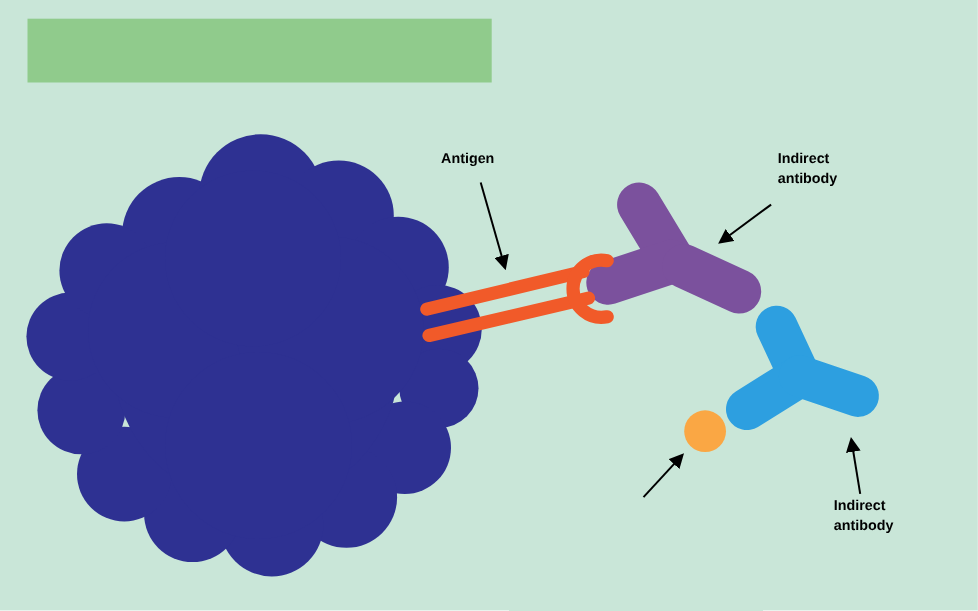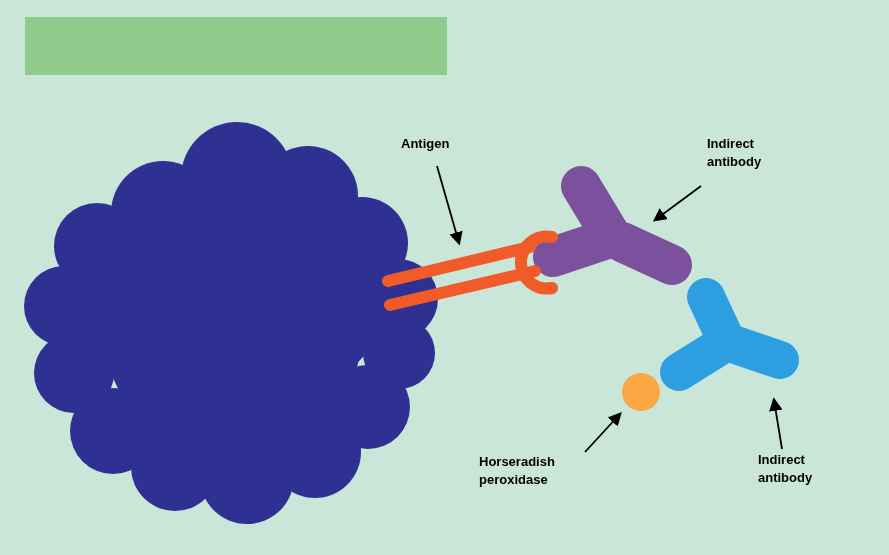--- a/index.html
+++ b/index.html
@@ -101,19 +101,17 @@
       <line x1="782" y1="449" x2="774" y2="400" marker-end="url(#arrowhead)"></line>
     </g>
   </svg>
 
 
   <div class="label label-antigen">Antigen</div>
 
   <div class="label label-primary">Indirect
 antibody</div>
 
-  <div class="label label-hrp">Horseradish
-peroxidase</div>
 
   <div class="label label-secondary">Indirect
 antibody</div>
 
 </div>
 
 </body></html>

